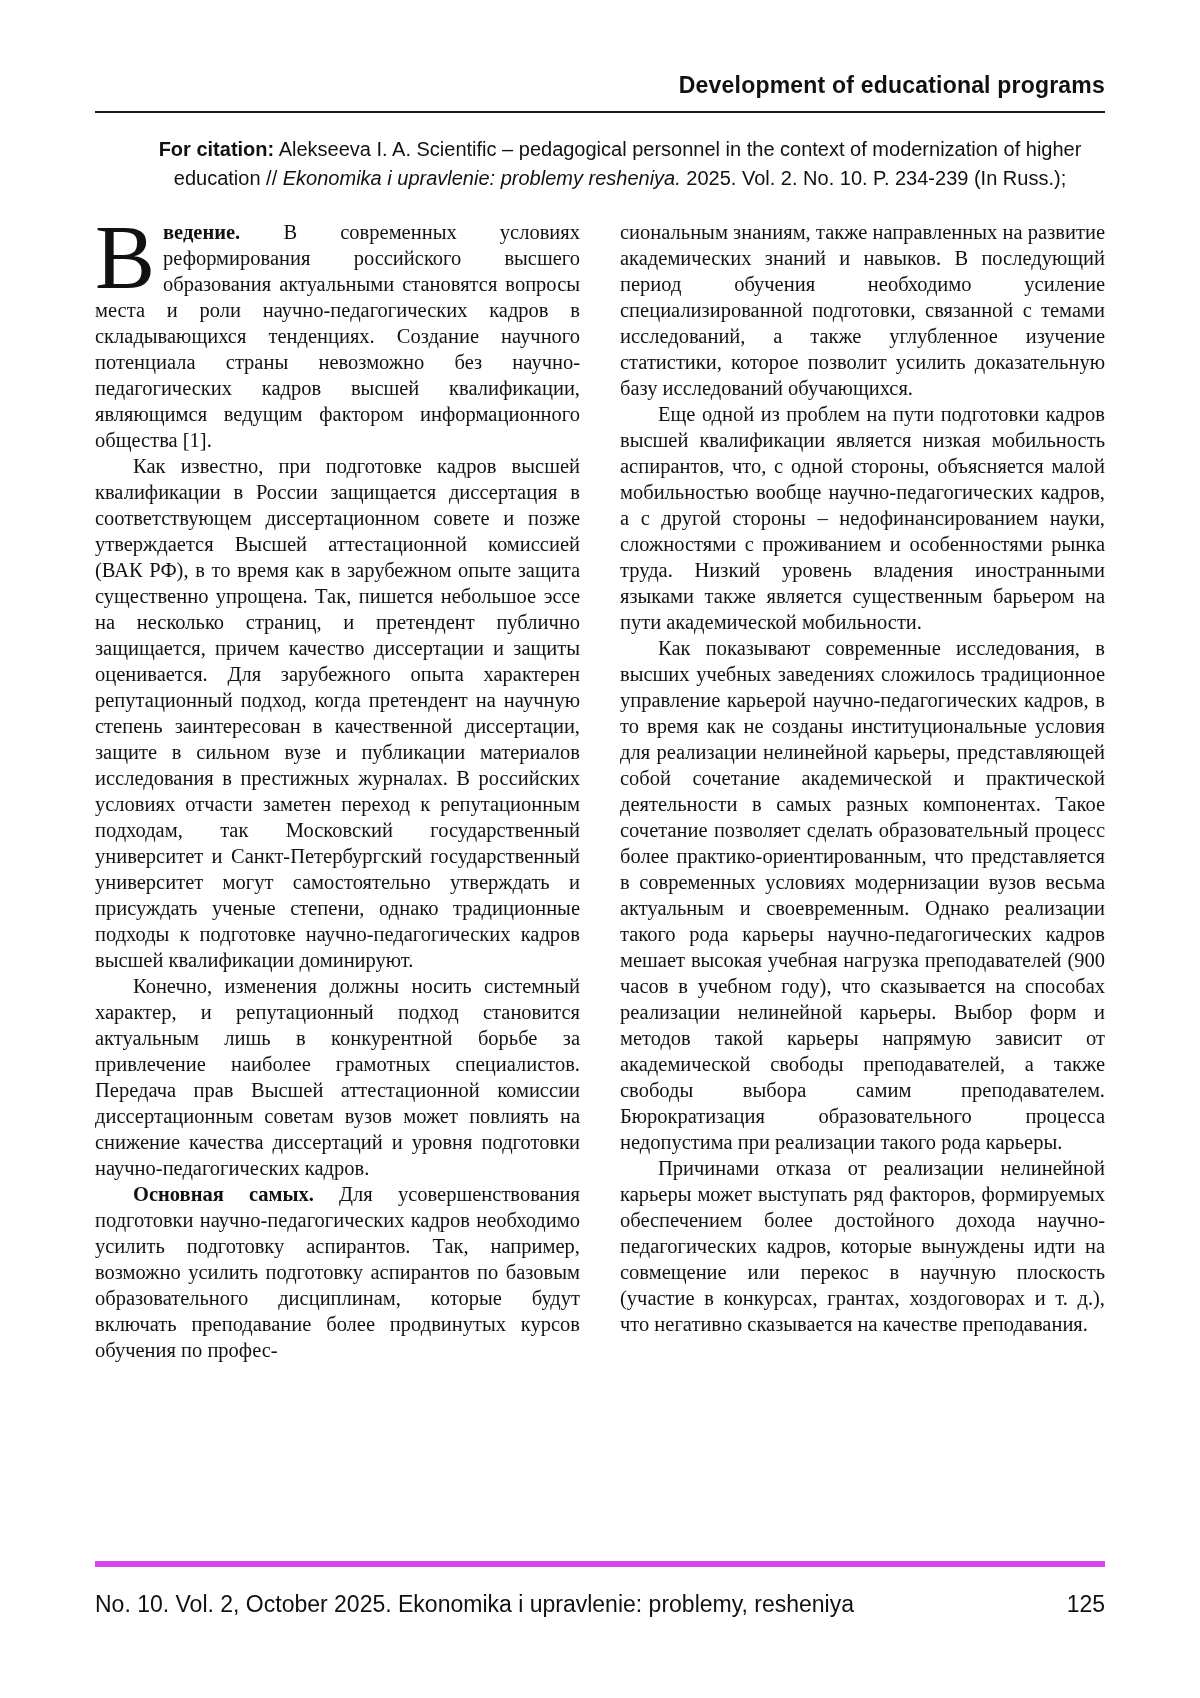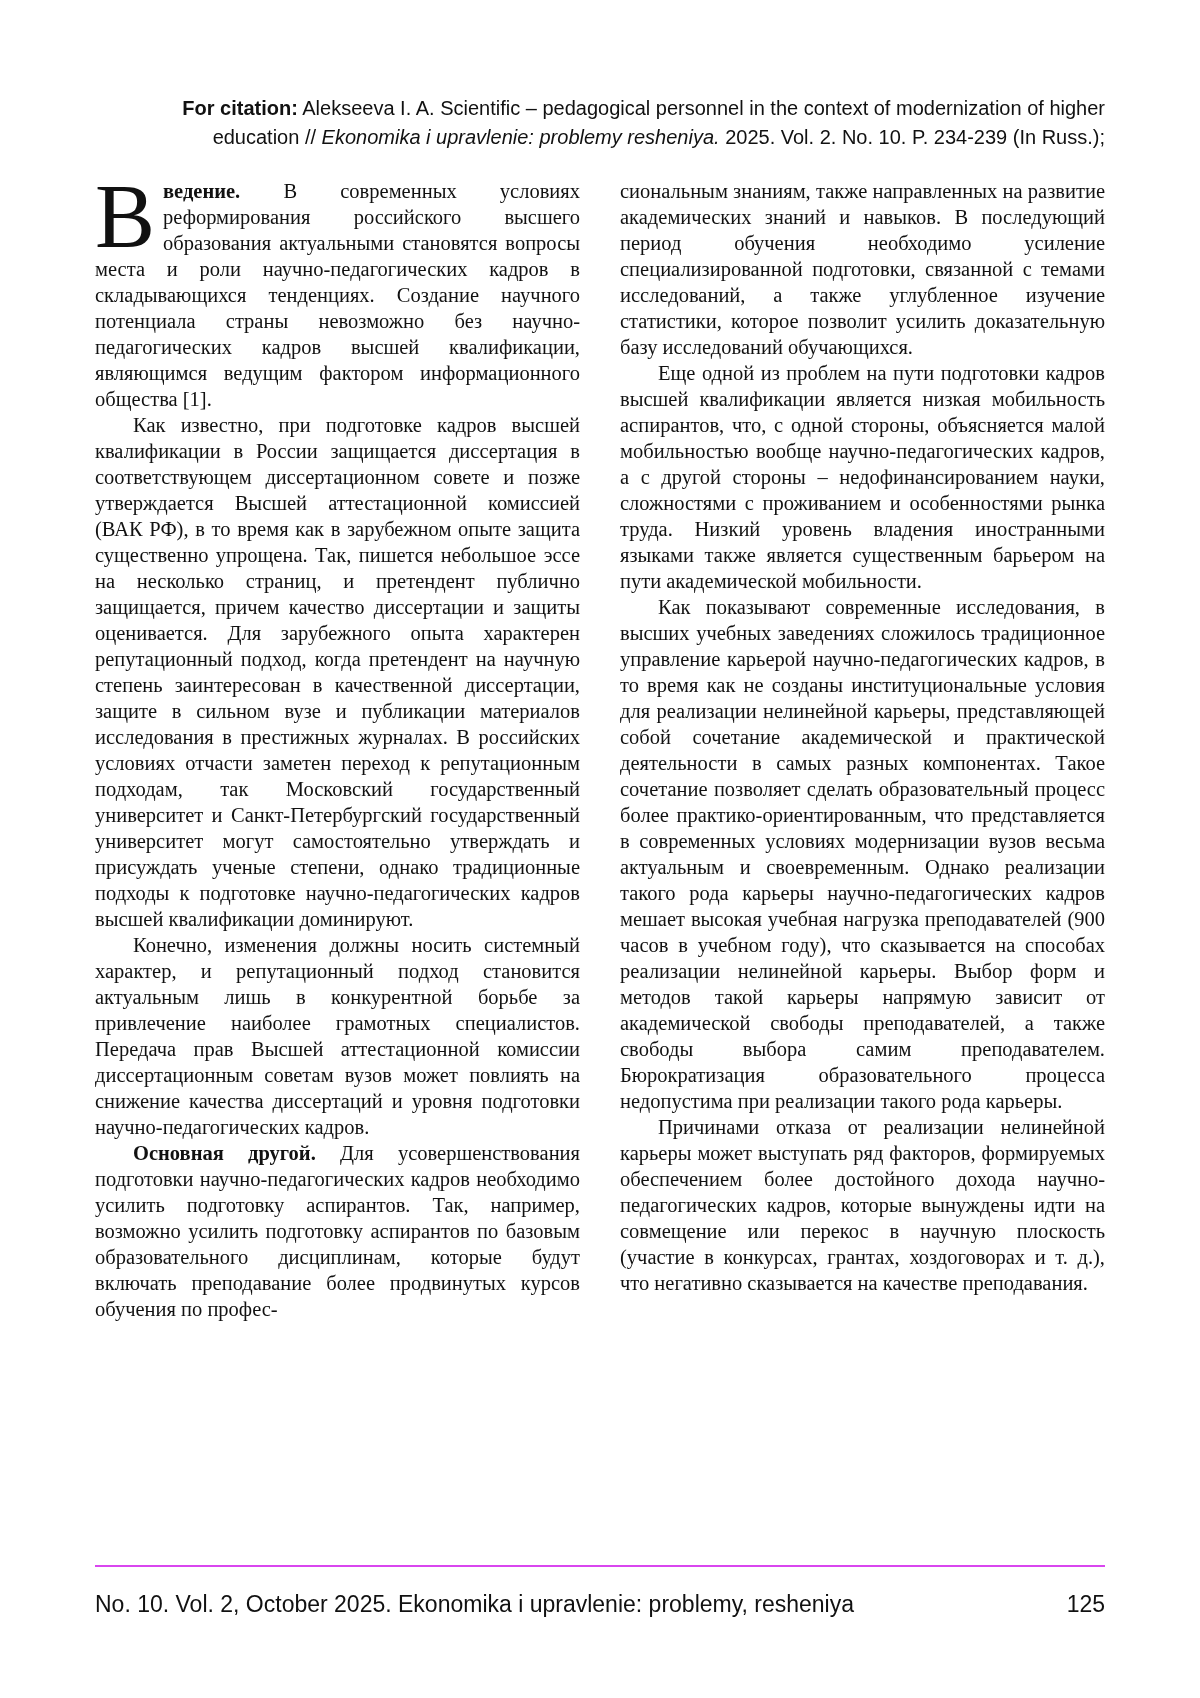--- a/index.html
+++ b/index.html
@@ -23,21 +23,21 @@
     padding-bottom: 12px;
     border-bottom: 2px solid #1a1a1a;
     letter-spacing: 0.2px;
   }
   
   .citation {
     margin: 22px 0 0 40px;
     font-family: "Liberation Sans", sans-serif;
     font-size: 20px;
     line-height: 29px;
-    text-align: right;
+    text-align: center;
   }
   .citation .cit-label { font-weight: bold; }
   .citation .cit-journal { font-style: italic; }
   .citation .cit-doi { display: block; }
   
   .columns {
     display: flex;
     gap: 40px;
     margin-top: 26px;
     font-family: "Liberation Serif", serif;
@@ -57,53 +57,54 @@
     line-height: 74px;
     padding: 2px 8px 0 0;
     font-weight: normal;
   }
   
   .page-footer {
     position: absolute;
     left: 95px;
     right: 95px;
     bottom: 80px;
-    border-top: 2px solid #d946ef;
+    border-top: 6px solid #d946ef;
     padding-top: 24px;
     font-family: "Liberation Sans", sans-serif;
     font-size: 23px;
     display: flex;
     justify-content: space-between;
     align-items: baseline;
   }
 </style>
 </head>
 <body>
 
 <div class="page">
 
+  <div class="running-head">Development of educational programs</div>
 
   <div class="citation">
     <span class="cit-label">For citation:</span><span> Alekseeva I. A. Scientific – pedagogical personnel in the context of modernization of higher education // </span><span class="cit-journal">Ekonomika i upravlenie: problemy resheniya.</span><span> 2025. Vol. 2. No. 10. P. 234-239 (In Russ.);</span>
   </div>
 
   <div class="columns">
 
     <div class="col">
       <p class="noindent">
         <span class="dropcap">В</span><span class="lead">ведение. </span><span>В современных условиях реформирования российского высшего образования актуальными становятся вопросы места и роли научно-педагогических кадров в складывающихся тенденциях. Создание научного потенциала страны невозможно без научно-педагогических кадров высшей квалификации, являющимся ведущим фактором информационного общества [1].</span>
       </p>
       <p>
         <span>Как известно, при подготовке кадров высшей квалификации в России защищается диссертация в соответствующем диссертационном совете и позже утверждается Высшей аттестационной комиссией (ВАК РФ), в то время как в зарубежном опыте защита существенно упрощена. Так, пишется небольшое эссе на несколько страниц, и претендент публично защищается, причем качество диссертации и защиты оценивается. Для зарубежного опыта характерен репутационный подход, когда претендент на научную степень заинтересован в качественной диссертации, защите в сильном вузе и публикации материалов исследования в престижных журналах. В российских условиях отчасти заметен переход к репутационным подходам, так Московский государственный университет и Санкт-Петербургский государственный университет могут самостоятельно утверждать и присуждать ученые степени, однако традиционные подходы к подготовке научно-педагогических кадров высшей квалификации доминируют.</span>
       </p>
       <p>
         <span>Конечно, изменения должны носить системный характер, и репутационный подход становится актуальным лишь в конкурентной борьбе за привлечение наиболее грамотных специалистов. Передача прав Высшей аттестационной комиссии диссертационным советам вузов может повлиять на снижение качества диссертаций и уровня подготовки научно-педагогических кадров.</span>
       </p>
       <p>
-        <span class="lead">Основная другой. </span><span>Для усовершенствования подготовки научно-педагогических кадров необходимо усилить подготовку аспирантов. Так, например, возможно усилить подготовку аспирантов по базовым образовательного дисциплинам, которые будут включать преподавание более продвинутых курсов обучения по профес-</span>
+        <span class="lead">Основная самых. </span><span>Для усовершенствования подготовки научно-педагогических кадров необходимо усилить подготовку аспирантов. Так, например, возможно усилить подготовку аспирантов по базовым образовательного дисциплинам, которые будут включать преподавание более продвинутых курсов обучения по профес-</span>
       </p>
     </div>
 
     <div class="col">
       <p class="noindent">
         <span>сиональным знаниям, также направленных на развитие академических знаний и навыков. В последующий период обучения необходимо усиление специализированной подготовки, связанной с темами исследований, а также углубленное изучение статистики, которое позволит усилить доказательную базу исследований обучающихся.</span>
       </p>
       <p>
         <span>Еще одной из проблем на пути подготовки кадров высшей квалификации является низкая мобильность аспирантов, что, с одной стороны, объясняется малой мобильностью вообще научно-педагогических кадров, а с другой стороны – недофинансированием науки, сложностями с проживанием и особенностями рынка труда. Низкий уровень владения иностранными языками также является существенным барьером на пути академической мобильности.</span>
       </p>

